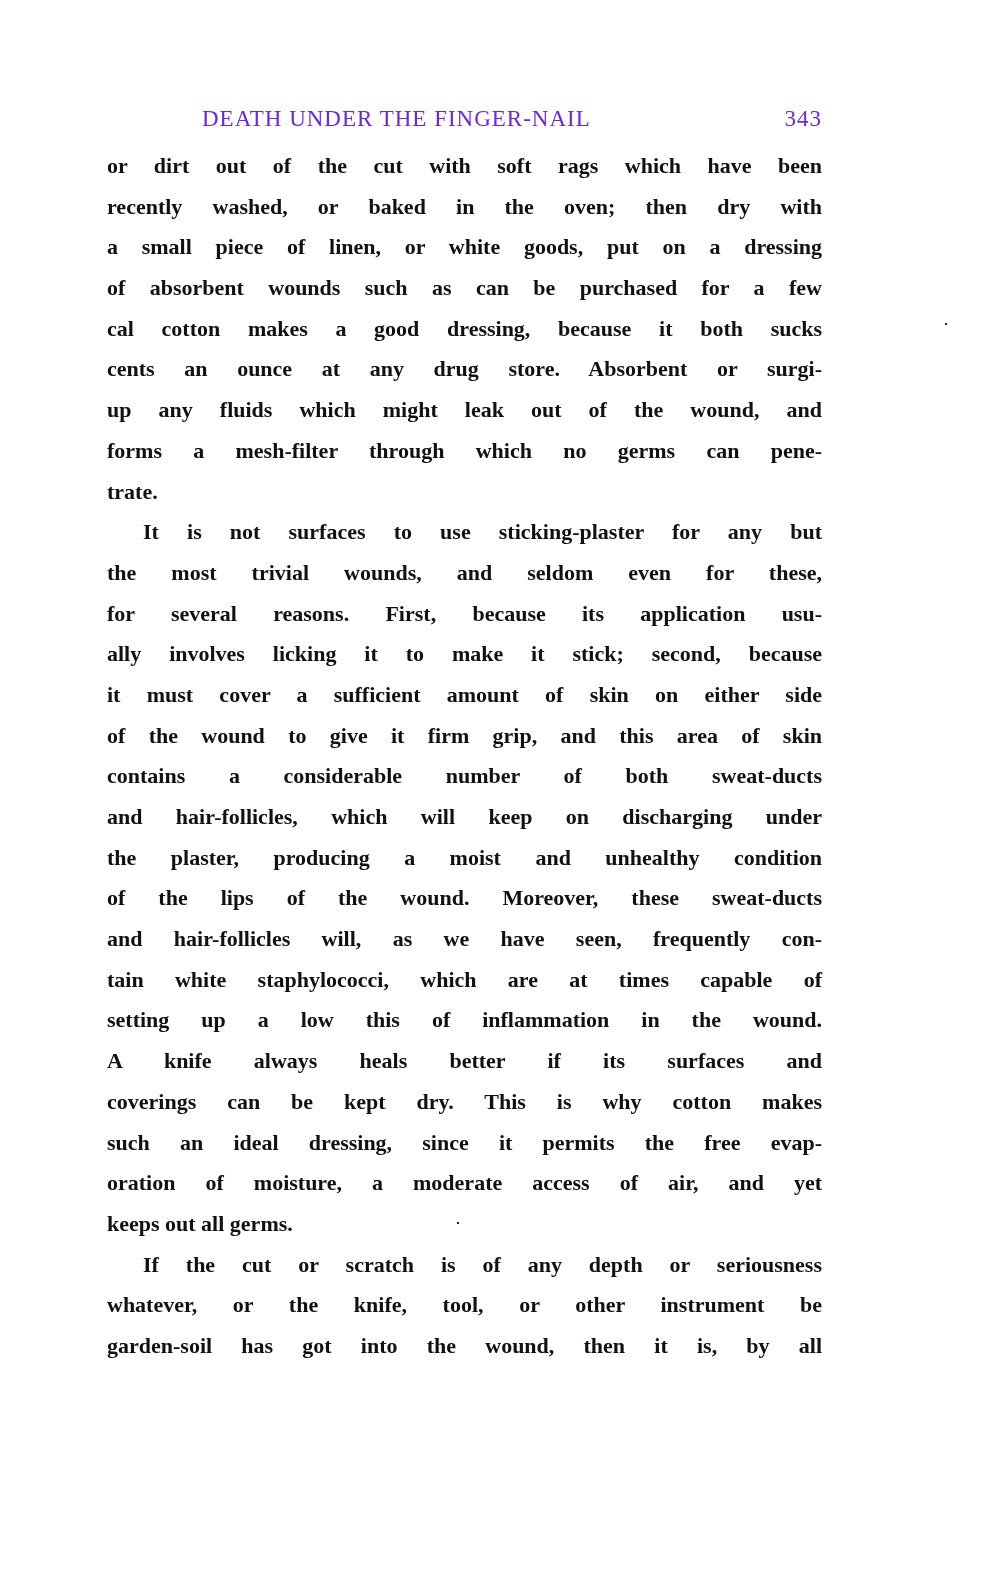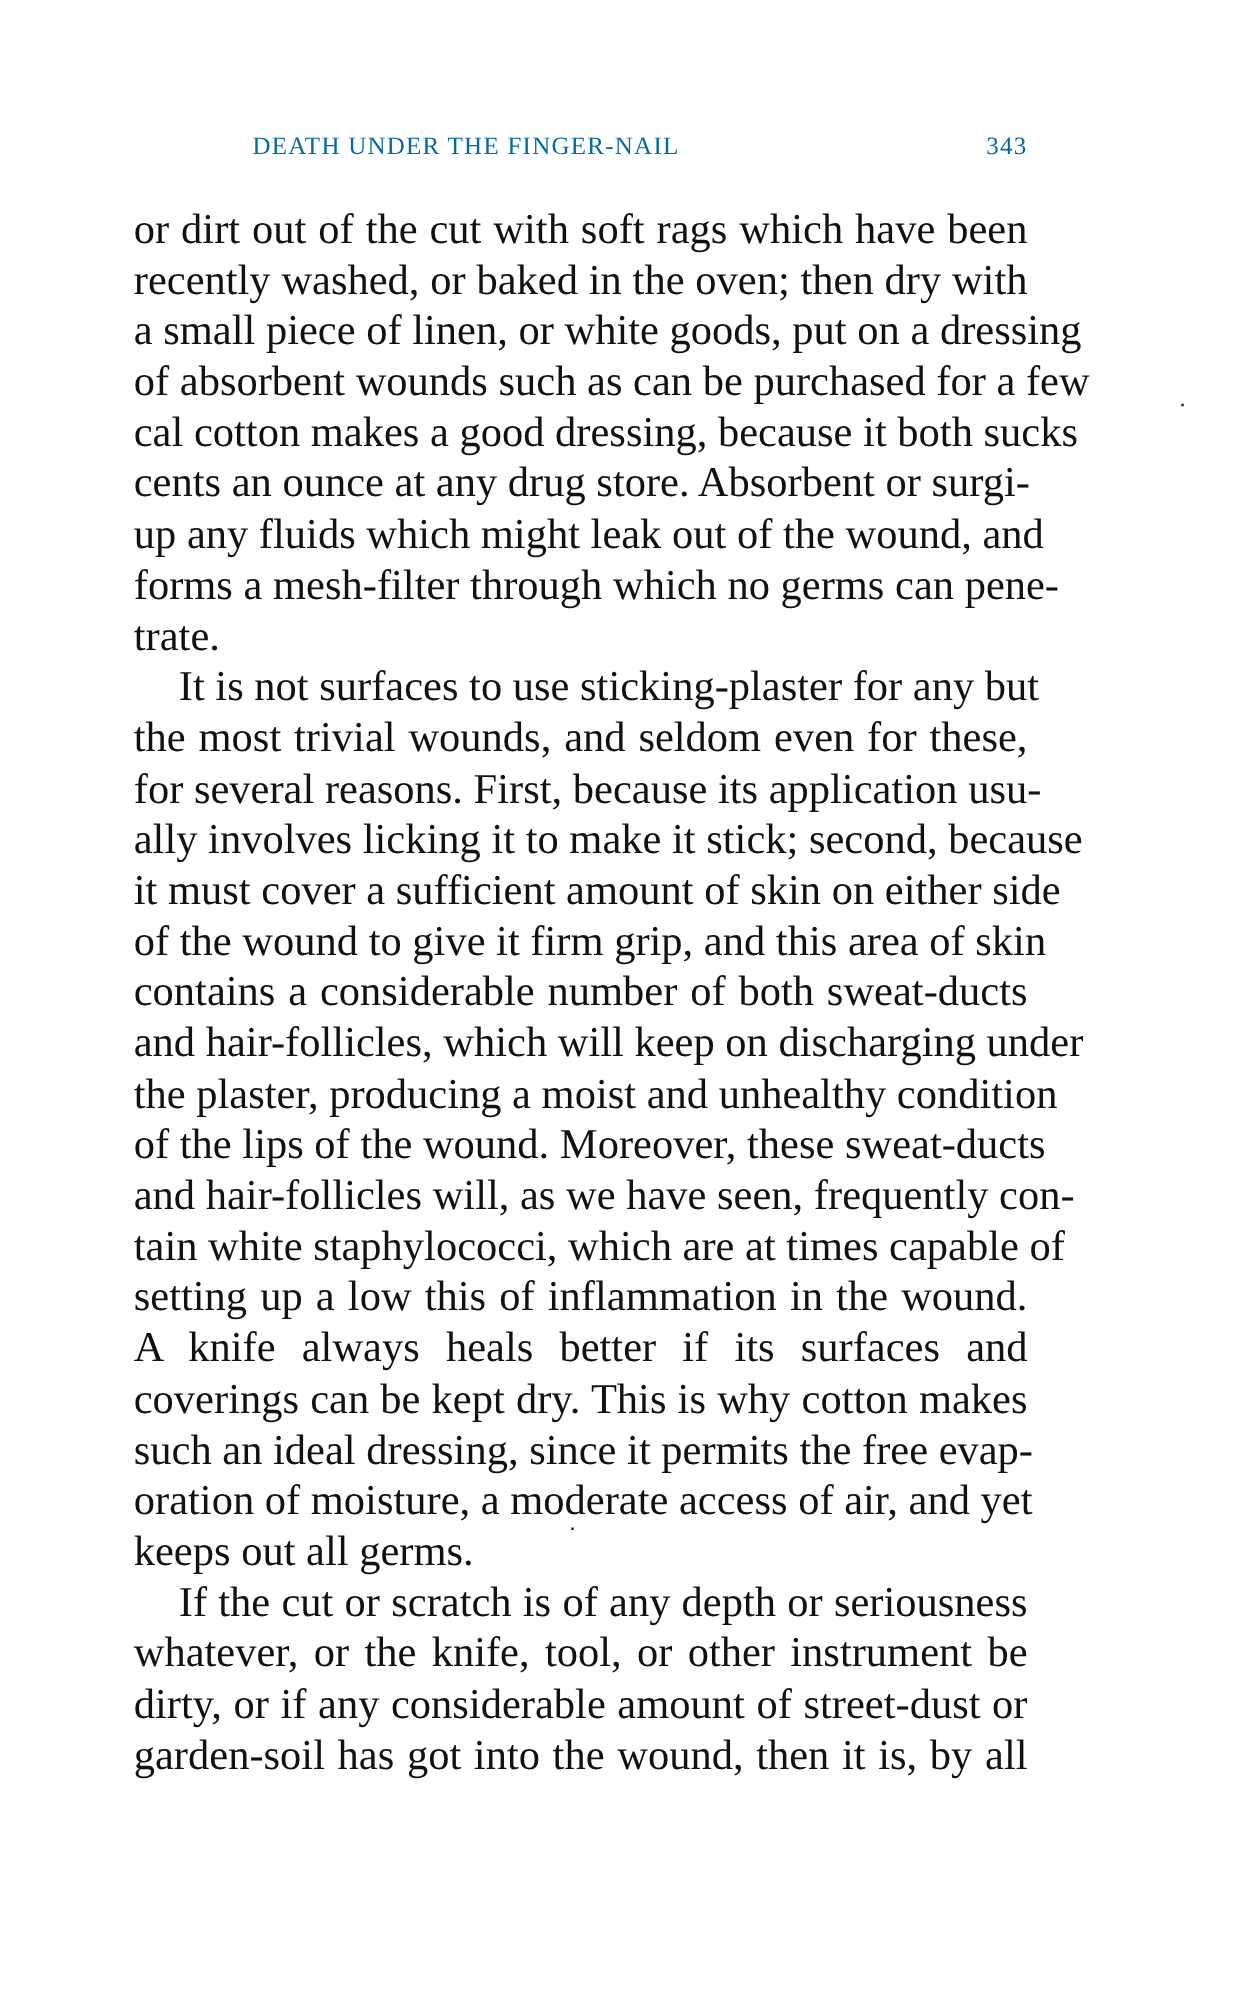--- a/index.html
+++ b/index.html
@@ -5,29 +5,29 @@
   html, body { margin: 0; padding: 0; background: #ffffff; }
   body { width: 1000px; height: 1592px; position: relative; overflow: hidden; }
   .page {
     position: absolute; left: 107px; top: 100px; width: 715px;
     font-family: "DejaVu Serif", "Liberation Serif", serif;
     color: #111111;
   }
   .running-head {
     position: relative; height: 40px;
     font-family: "Liberation Serif", "DejaVu Serif", serif;
-    font-size: 20px; letter-spacing: 1px; color: #0369a1;
+    font-size: 23px; letter-spacing: 1px; color: #6d28d9;
   }
   .running-title { position: absolute; left: 95px; top: 6px; }
   .page-number { position: absolute; right: 0; top: 6px; }
   .body-text {
-    margin-top: 24px;
+    margin-top: 6px;
     font-family: "Liberation Serif", "DejaVu Serif", serif;
-    font-size: 34px; line-height: 40.7px;
-    text-align: justify; text-align-last: justify;
+    font-size: 22px; line-height: 40.7px;
+    text-align: justify; text-align-last: justify; font-weight: bold;
   }
   .line { display: block; white-space: nowrap; text-align: justify; text-align-last: justify; height: 40.7px; }
   .line.last { text-align-last: left; }
   .line.indent { padding-left: 36px; }
   .para { margin: 0; }
   .speck { position: absolute; width: 2px; height: 2px; background: #222; }
 </style>
 </head>
 <body>
 
@@ -68,20 +68,19 @@
       <span class="line">A knife always heals better if its surfaces and</span>
       <span class="line">coverings can be kept dry.  This is why cotton makes</span>
       <span class="line">such an ideal dressing, since it permits the free evap-</span>
       <span class="line">oration of moisture, a moderate access of air, and yet</span>
       <span class="line last">keeps out all germs.</span>
     </p>
 
     <p class="para">
       <span class="line indent">If the cut or scratch is of any depth or seriousness</span>
       <span class="line">whatever, or the knife, tool, or other instrument be</span>
-      <span class="line">dirty, or if any considerable amount of street-dust or</span>
       <span class="line">garden-soil has got into the wound, then it is, by all</span>
     </p>
   </div>
 </div>
 
 <div class="speck" style="left:945px; top:323px;"></div>
 <div class="speck" style="left:457px; top:1222px;"></div>
 
 </body></html>

